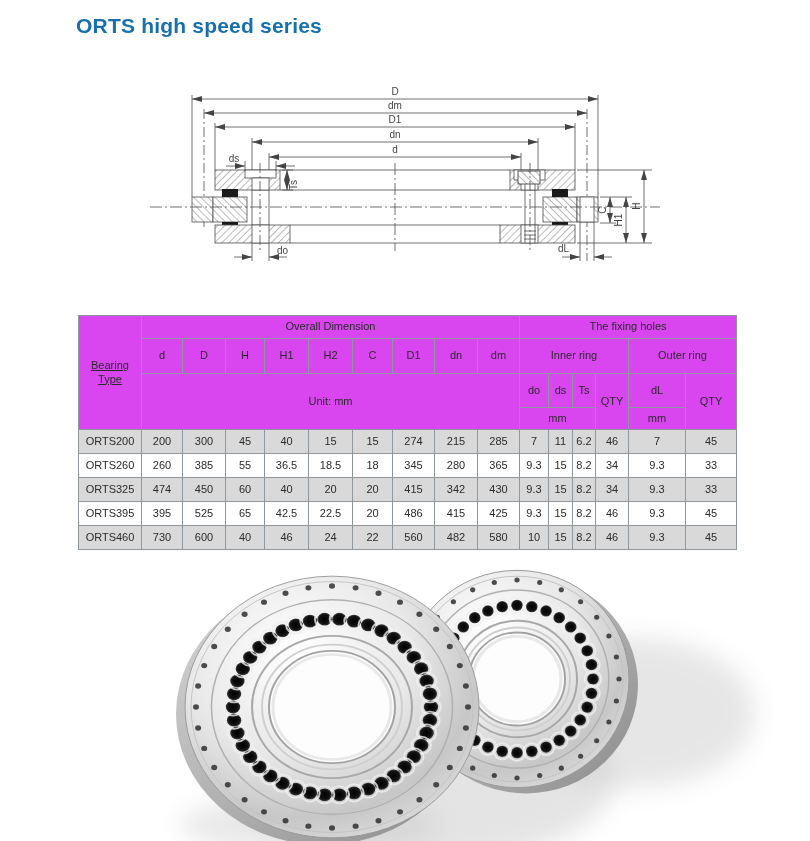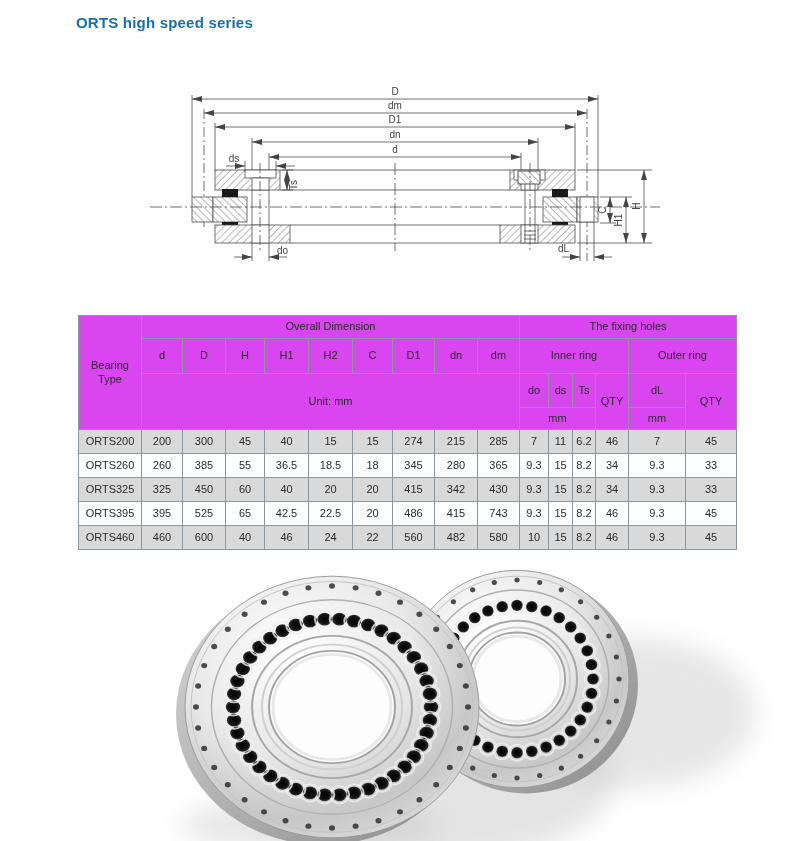--- a/index.html
+++ b/index.html
@@ -2,35 +2,35 @@
 <html><head>
 <meta charset="utf-8">
 <style>
   html,body{margin:0;padding:0;}
   body{
     width:810px;height:841px;position:relative;background:#ffffff;
     font-family:"Liberation Sans",sans-serif;overflow:hidden;
   }
   .page-title{
     position:absolute;left:76px;top:14px;
-    font-size:15px;font-weight:bold;color:#1770ad;letter-spacing:.2px;
+    font-size:21px;font-weight:bold;color:#1770ad;letter-spacing:.2px;
   }
   #diagram{position:absolute;left:0;top:75px;}
   #diagram text{font-family:"Liberation Sans",sans-serif;font-size:10px;fill:#444;}
   #spec-table{
     position:absolute;left:78px;top:315px;
     border-collapse:collapse;table-layout:fixed;
     font-size:11px;color:#2b2b2b;
   }
   #spec-table td{
     border:1px solid #8e979e;text-align:center;vertical-align:middle;
     padding:0;overflow:hidden;line-height:1.25;
   }
   #spec-table thead td{background:#d946ef;}
-  .bt{white-space:pre-line;}
+  .bt{white-space:pre-line;text-decoration:underline;}
   .row-gray td{background:#d9d9d9;}
   .row-white td{background:#ffffff;}
   #spec-table tbody tr{height:24px;}
   #photo{position:absolute;left:0;top:553px;}
 </style>
 </head>
 <body>
 
 <div class="page-title">ORTS high speed series</div>
 
@@ -233,21 +233,21 @@
         <td>365</td>
         <td>9.3</td>
         <td>15</td>
         <td>8.2</td>
         <td>34</td>
         <td>9.3</td>
         <td>33</td>
       </tr>
       <tr class="row-gray">
         <td>ORTS325</td>
-        <td>325</td>
+        <td>474</td>
         <td>450</td>
         <td>60</td>
         <td>40</td>
         <td>20</td>
         <td>20</td>
         <td>415</td>
         <td>342</td>
         <td>430</td>
         <td>9.3</td>
         <td>15</td>
@@ -259,31 +259,31 @@
       <tr class="row-white">
         <td>ORTS395</td>
         <td>395</td>
         <td>525</td>
         <td>65</td>
         <td>42.5</td>
         <td>22.5</td>
         <td>20</td>
         <td>486</td>
         <td>415</td>
-        <td>743</td>
+        <td>425</td>
         <td>9.3</td>
         <td>15</td>
         <td>8.2</td>
         <td>46</td>
         <td>9.3</td>
         <td>45</td>
       </tr>
       <tr class="row-gray">
         <td>ORTS460</td>
-        <td>460</td>
+        <td>730</td>
         <td>600</td>
         <td>40</td>
         <td>46</td>
         <td>24</td>
         <td>22</td>
         <td>560</td>
         <td>482</td>
         <td>580</td>
         <td>10</td>
         <td>15</td>

